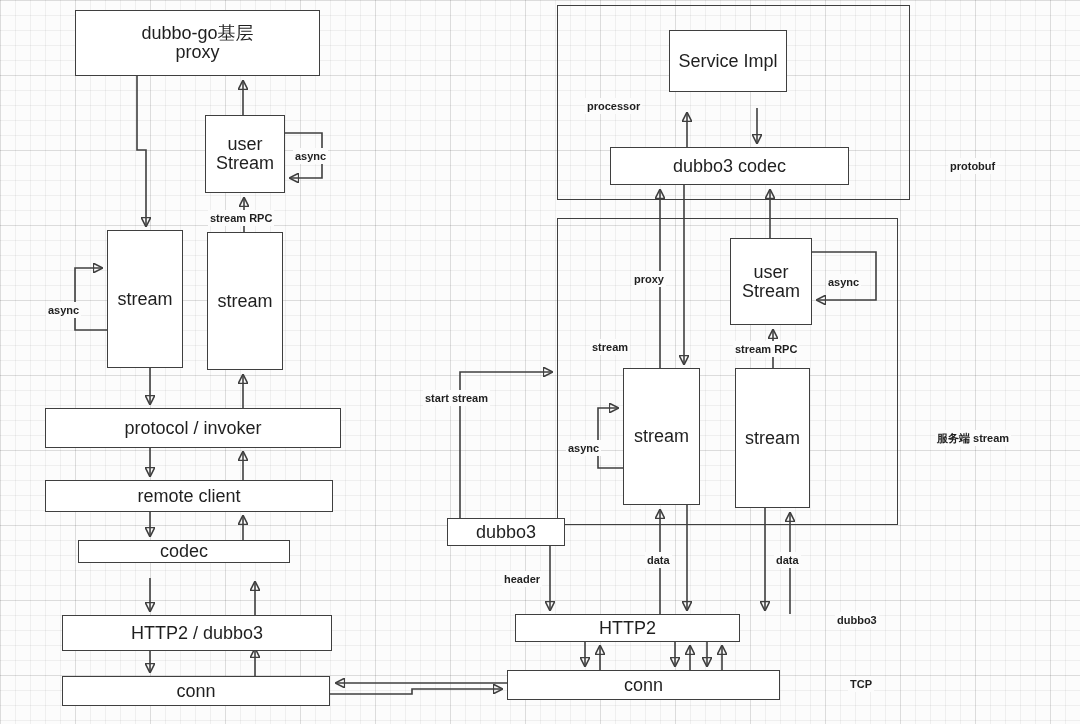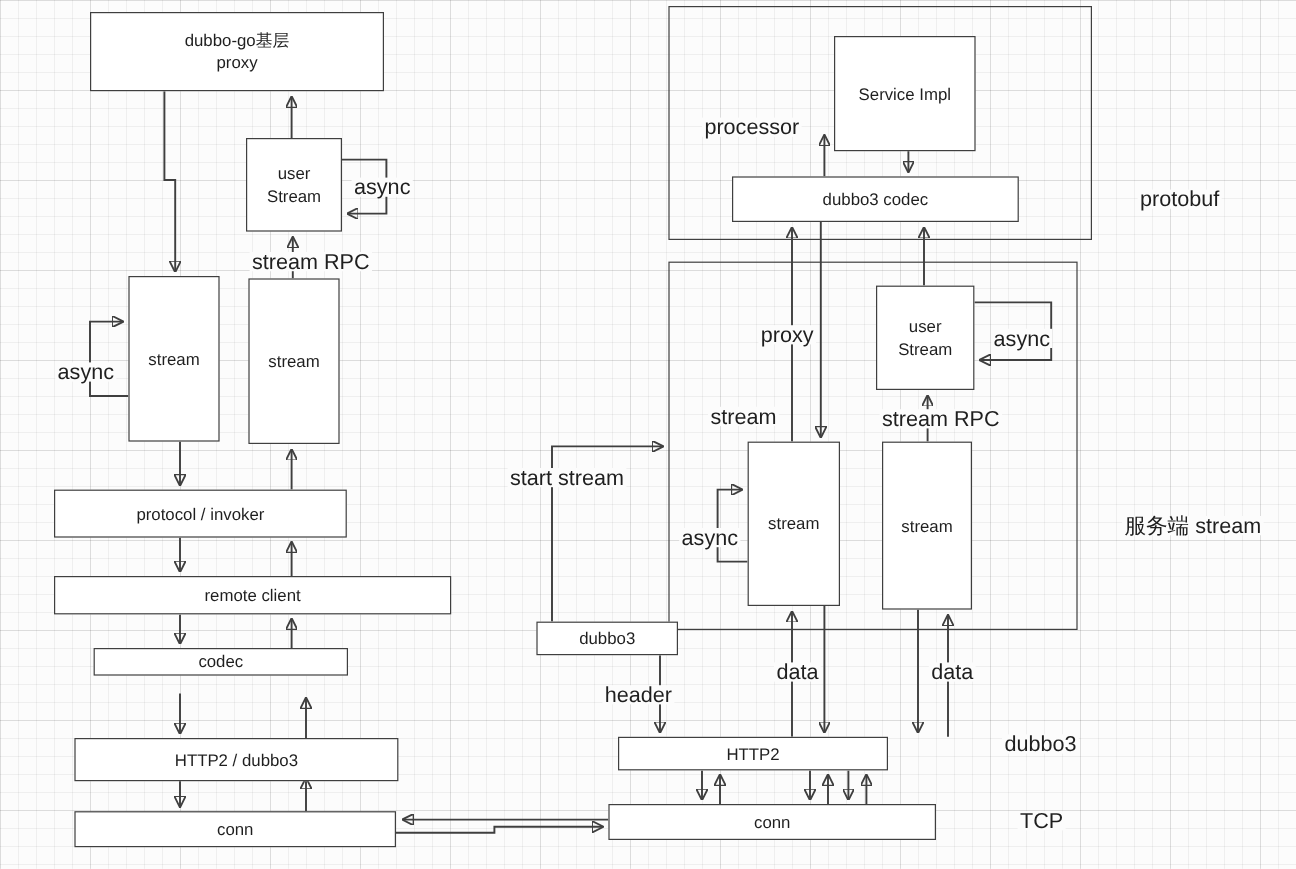--- a/index.html
+++ b/index.html
@@ -9,29 +9,29 @@
     background:
       linear-gradient(to right, rgba(0,0,0,0.05) 1px, transparent 1px) 0 0/15px 15px,
       linear-gradient(to bottom, rgba(0,0,0,0.05) 1px, transparent 1px) 0 0/15px 15px,
       linear-gradient(to right, rgba(0,0,0,0.08) 1px, transparent 1px) 0 0/75px 75px,
       linear-gradient(to bottom, rgba(0,0,0,0.08) 1px, transparent 1px) 0 0/75px 75px,
       #fcfcfc;
   }
   .box{
     position:absolute;border:1.6px solid #3f3f3f;background:#fff;
     display:flex;flex-direction:column;align-items:center;justify-content:center;
-    font-size:14px;line-height:19px;text-align:center;z-index:3;box-sizing:border-box;
+    font-size:18px;line-height:19px;text-align:center;z-index:3;box-sizing:border-box;
   }
   .container-box{
     position:absolute;border:1.6px solid #3f3f3f;background:transparent;
     z-index:1;box-sizing:border-box;
   }
   .tag{
-    position:absolute;font-size:18px;line-height:16px;white-space:nowrap;
-    background:#fcfcfc;padding:0 2px;z-index:3;
+    position:absolute;font-size:11px;line-height:16px;white-space:nowrap;
+    background:#fcfcfc;padding:0 2px;z-index:3;font-weight:bold;
   }
   svg.wires{position:absolute;left:0;top:0;z-index:2;}
   svg.wires path{stroke:#3f3f3f;stroke-width:1.6;fill:none;}
 </style>
 </head>
 <body>
 
 <div class="canvas">
 
   <div class="container-box" style="left:557px;top:5px;width:353px;height:195px"></div>
@@ -91,41 +91,41 @@
   <div class="box" style="left:205px;top:115px;width:80px;height:78px">
     <span>user</span>
     <span>Stream</span>
   </div>
   <div class="box" style="left:107px;top:230px;width:76px;height:138px">
     <span>stream</span>
   </div>
   <div class="box" style="left:207px;top:232px;width:76px;height:138px">
     <span>stream</span>
   </div>
-  <div class="box" style="left:45px;top:408px;width:244px;height:40px">
+  <div class="box" style="left:45px;top:408px;width:296px;height:40px">
     <span>protocol / invoker</span>
   </div>
-  <div class="box" style="left:45px;top:480px;width:331px;height:32px">
+  <div class="box" style="left:45px;top:480px;width:288px;height:32px">
     <span>remote client</span>
   </div>
   <div class="box" style="left:78px;top:540px;width:212px;height:23px">
     <span>codec</span>
   </div>
   <div class="box" style="left:62px;top:615px;width:270px;height:36px">
     <span>HTTP2 / dubbo3</span>
   </div>
   <div class="box" style="left:62px;top:676px;width:268px;height:30px">
     <span>conn</span>
   </div>
 
   <div class="tag" style="left:293px;top:148px">async</div>
   <div class="tag" style="left:208px;top:210px">stream RPC</div>
   <div class="tag" style="left:46px;top:302px">async</div>
 
-  <div class="box" style="left:695px;top:30px;width:118px;height:96px">
+  <div class="box" style="left:669px;top:30px;width:118px;height:62px">
     <span>Service Impl</span>
   </div>
   <div class="box" style="left:610px;top:147px;width:239px;height:38px">
     <span>dubbo3 codec</span>
   </div>
   <div class="box" style="left:730px;top:238px;width:82px;height:87px">
     <span>user</span>
     <span>Stream</span>
   </div>
   <div class="box" style="left:623px;top:368px;width:77px;height:137px">

